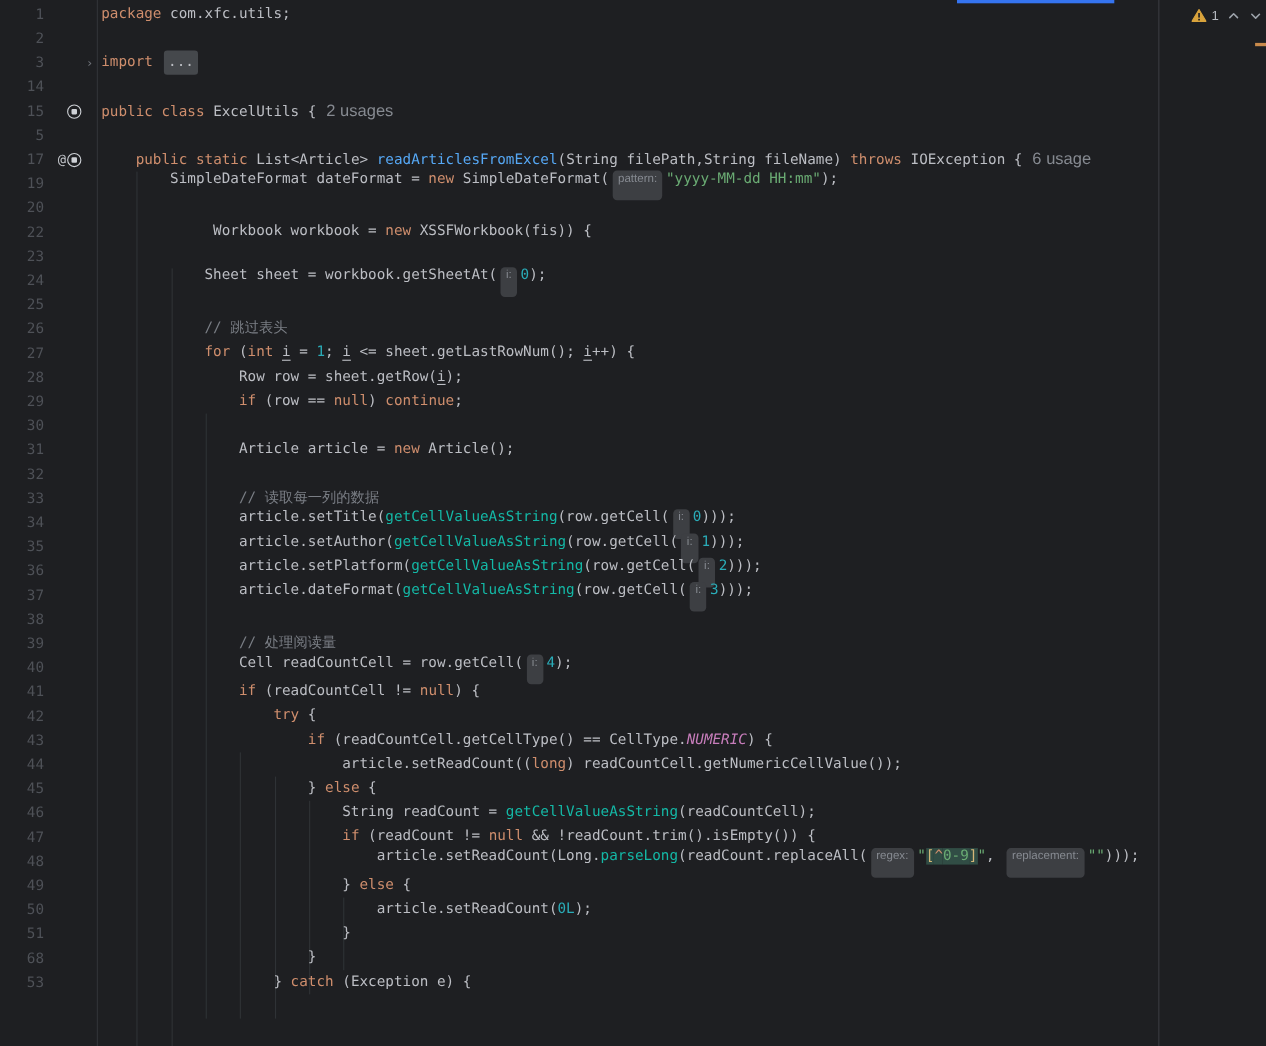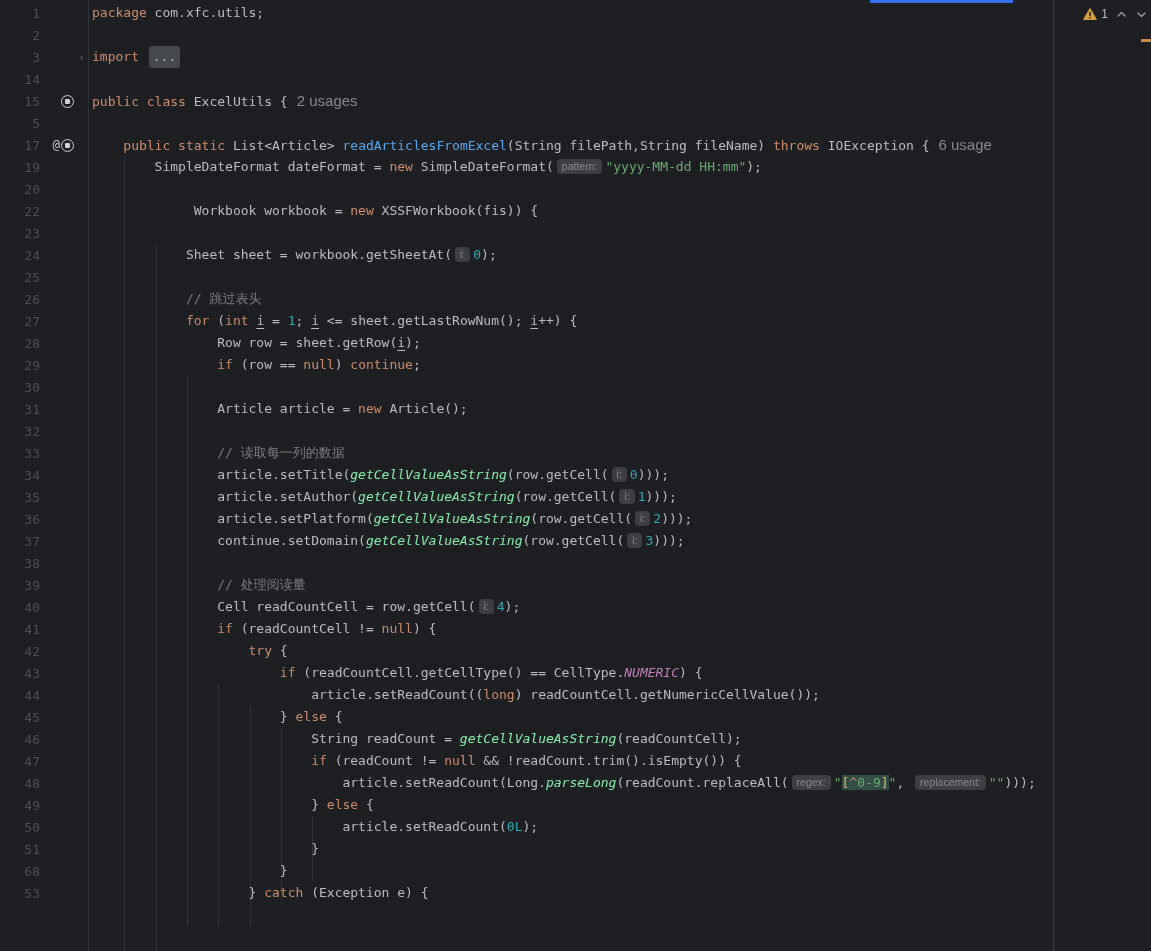--- a/index.html
+++ b/index.html
@@ -27,28 +27,28 @@
   .ic-run{width:11px;height:11px;border:1.5px solid #ced1d6;border-radius:50%;display:inline-block;position:relative;box-sizing:content-box;}
   .ic-run::after{content:"";position:absolute;left:3px;top:3px;width:5px;height:5px;background:#ced1d6;border-radius:1px;}
   .ic-at{color:#c3c6cb;font-size:12.5px;line-height:14px;display:inline-block;}
   
   .t{color:#bcbec4;}
   .kw{color:#cf8e6d;}
   .str{color:#6aab73;}
   .num{color:#2aacb8;}
   .cmt{color:#7a7e85;}
   .decl{color:#56a8f5;}
-  .it{color:#86efac;font-style:italic;}
+  .it{color:#14b8a6;}
   .cst{color:#c77dbb;font-style:italic;}
   .u{color:#bcbec4;text-decoration:underline;text-underline-offset:3px;text-decoration-thickness:1px;}
   .rx-y{color:#d5b778;background:#314d45;}
   .rx-o{color:#cf8e6d;background:#314d45;}
   .rx-g{color:#6aab73;background:#314d45;}
   .in{display:inline-block;background:#3d3f43;color:#868a91;border-radius:4px;padding:0 5px;
-      font-family:"Liberation Sans",sans-serif;font-size:10.5px;line-height:15px;height:15px;
+      font-family:"Liberation Sans",sans-serif;font-size:10.5px;line-height:15px;height:27px;
       vertical-align:1px;margin:0 3px;}
   .fold{display:inline-block;background:#45484c;color:#bcbec4;border-radius:3px;padding:0 4px;margin-left:2px;}
   .use{font-family:"Liberation Sans",sans-serif;font-size:15px;color:#868a91;margin-left:9px;}
 </style>
 </head>
 <body>
 
 <div id="screen">
 
   <div class="guides">
@@ -230,21 +230,21 @@
       <div class="row">
         <div class="lnum">36</div>
         <div class="gicons"></div>
         <div class="gfold"></div>
         <div class="codetext"><span class="t">                article.setPlatform(</span><span class="it">getCellValueAsString</span><span class="t">(row.getCell(</span><span class="in">i:</span><span class="num">2</span><span class="t">)));</span></div>
       </div>
       <div class="row">
         <div class="lnum">37</div>
         <div class="gicons"></div>
         <div class="gfold"></div>
-        <div class="codetext"><span class="t">                continue.setDomain(</span><span class="it">getCellValueAsString</span><span class="t">(row.getCell(</span><span class="in">i:</span><span class="num">3</span><span class="t">)));</span></div>
+        <div class="codetext"><span class="t">                article.dateFormat(</span><span class="it">getCellValueAsString</span><span class="t">(row.getCell(</span><span class="in">i:</span><span class="num">3</span><span class="t">)));</span></div>
       </div>
       <div class="row">
         <div class="lnum">38</div>
         <div class="gicons"></div>
         <div class="gfold"></div>
         <div class="codetext"></div>
       </div>
       <div class="row">
         <div class="lnum">39</div>
         <div class="gicons"></div>

